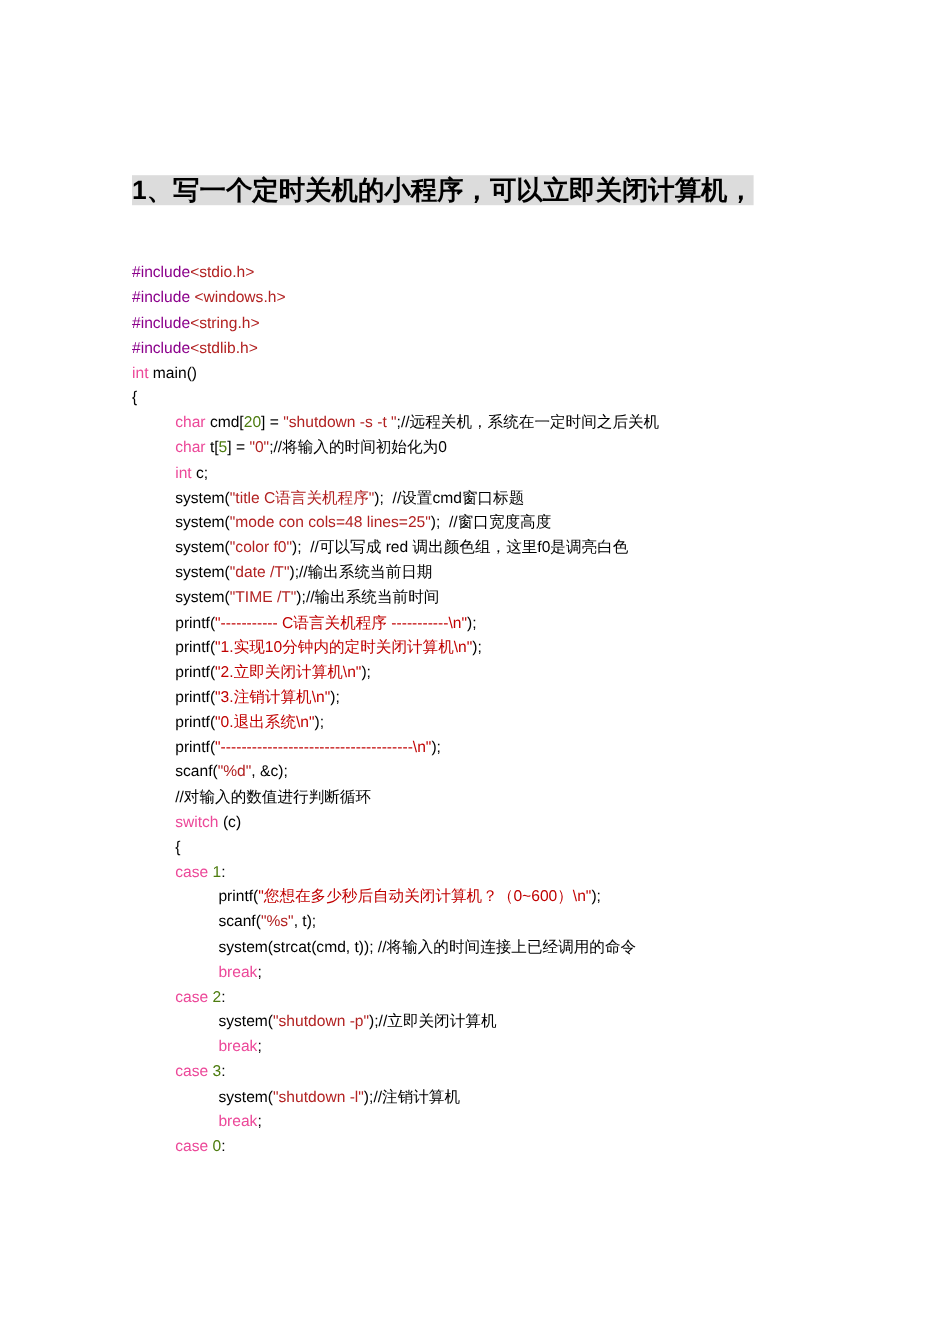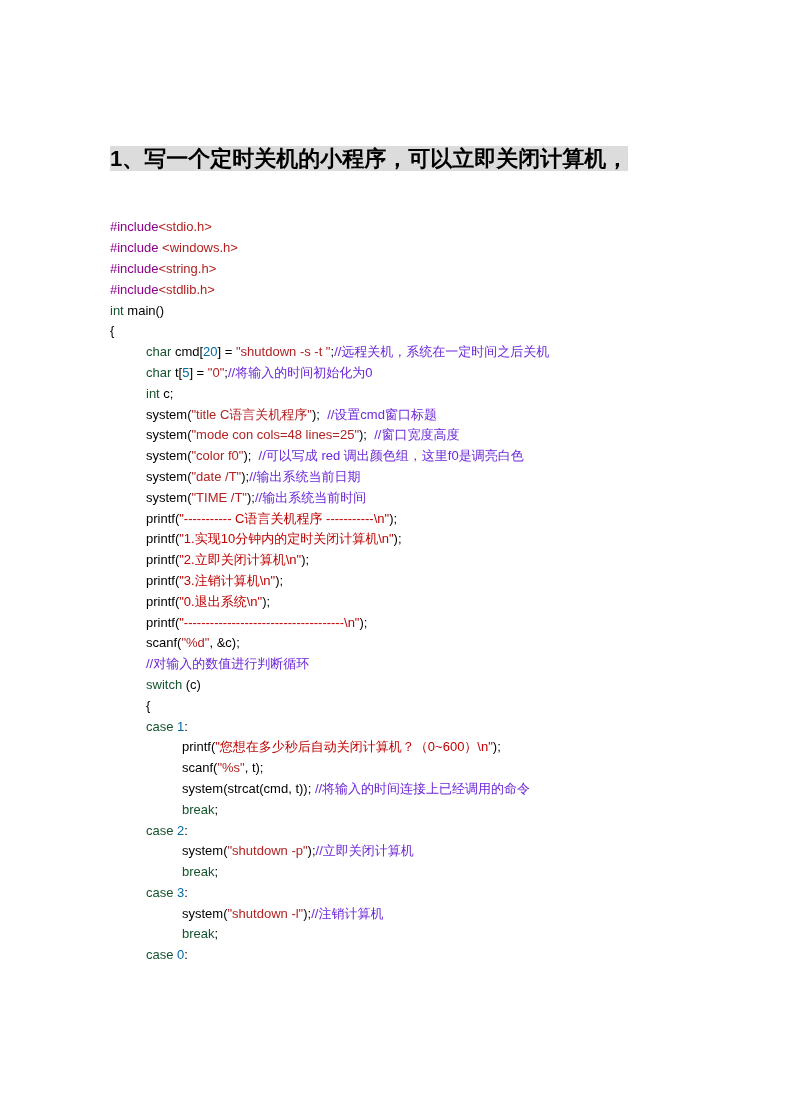--- a/index.html
+++ b/index.html
@@ -25,26 +25,26 @@
     margin: 0 0 40px 0;
     line-height: 1.7;
   }
   h1 .hl {
     background: #dcdcdc;
   }
   .code {
     white-space: pre;
     font-family: Liberation Sans, sans-serif;
   }
-  .kw { color: #14532d; }           
+  .kw { color: #ec4899; }           
   .mag { color: #8b008b; }          
   .dred { color: #b22222; }         
   .red { color: #c00000; }          
-  .grn { color: #6d28d9; }          
-  .num { color: #0369a1; }          
+  .grn { color: #000000; }          
+  .num { color: #4d7c0f; }          
   .ind1 { padding-left: 36px; }
   .ind2 { padding-left: 72px; }
 </style>
 </head>
 <body>
 
 <div class="page">
   <h1>
     <span class="hl">1、写一个定时关机的小程序，可以立即关闭计算机，</span><br>
   </h1>

